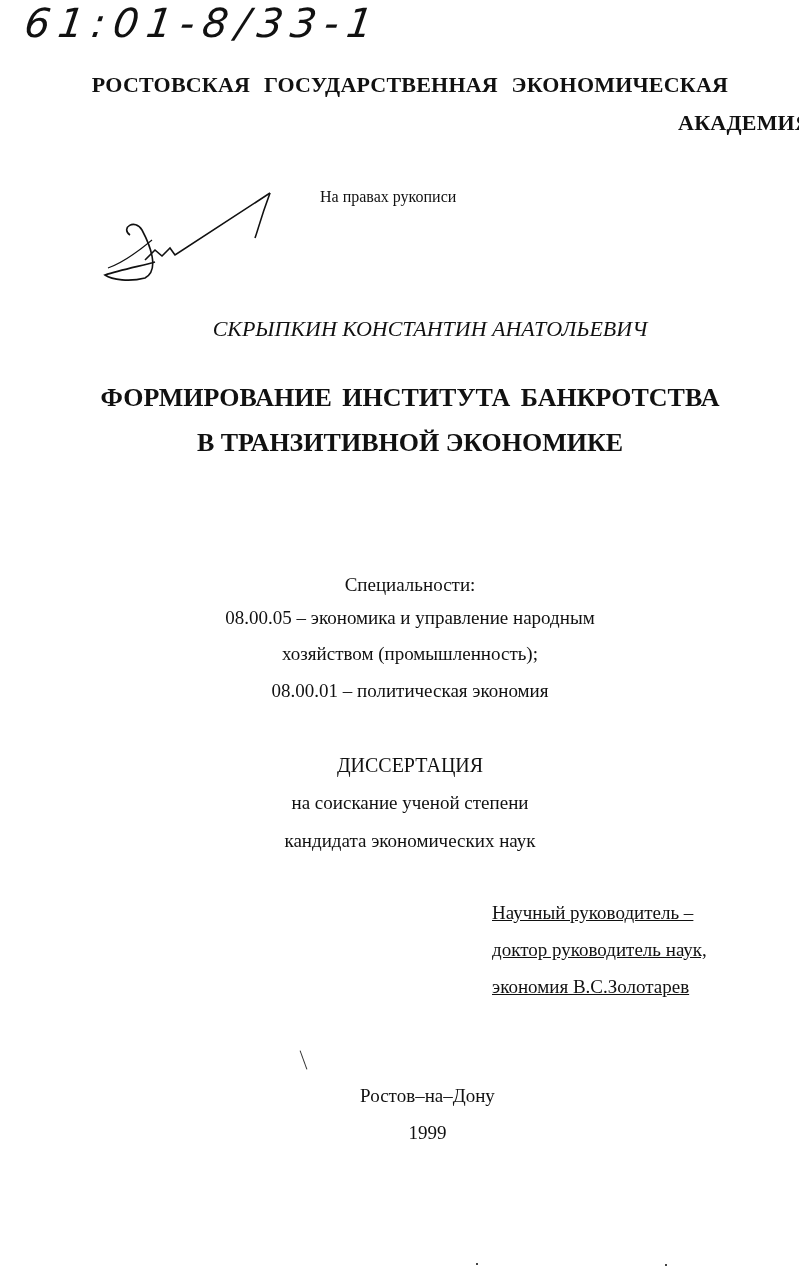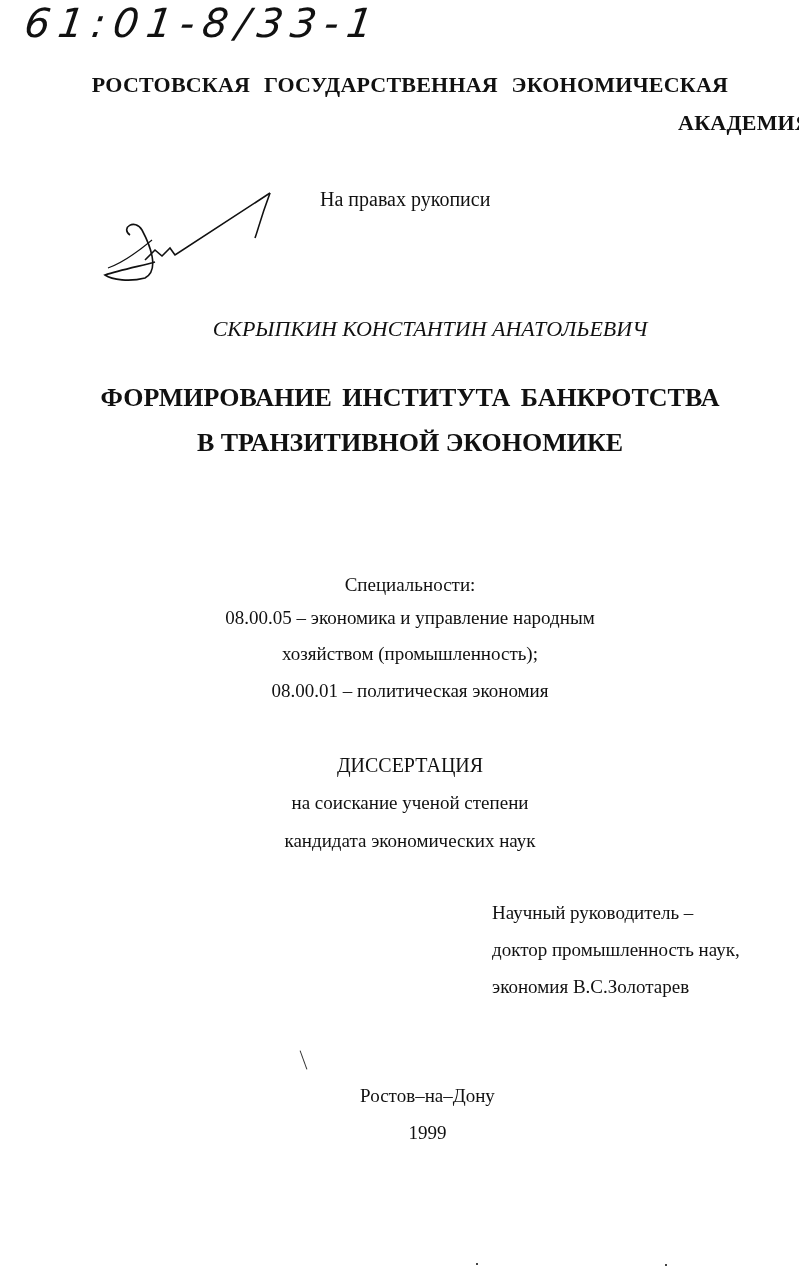--- a/index.html
+++ b/index.html
@@ -10,35 +10,35 @@
     .abs { position: absolute; }
     .handwritten {
       left: 25px; top: 0px; font-family: "DejaVu Sans", sans-serif;
       font-style: italic; font-size: 40px; letter-spacing: 8px; color: #111;
       transform: skewX(-8deg); font-weight: normal;
     }
     .center { left: 12px; width: 799px; text-align: right; }
     .inst { font-weight: bold; font-size: 22px; letter-spacing: 0.2px; }
     .inst1 { top: 72px; left: 0; width: 820px; text-align: center; word-spacing: 8px; }
     .inst2 { top: 110px; }
-    .rights { left: 320px; top: 188px; font-size: 20px; }
+    .rights { left: 320px; top: 188px; font-size: 16px; }
     .signature { left: 100px; top: 190px; }
     .author { top: 316px; font-style: italic; font-size: 22px; left: 0; width: 860px; text-align:center; }
     .title { font-weight: bold; font-size: 26px; }
     .title1 { top: 383px; left: 0; width: 820px; text-align:center; word-spacing: 4px; }
     .title2 { top: 428px; left: 0; width: 820px; text-align:center; }
     .line { font-size: 19px; }
     .spec-head { top: 574px; left: 0; width: 820px; text-align:center; }
     .spec1 { top: 607px; left: 0; width: 820px; text-align:center; }
     .spec2 { top: 643px; left: 0; width: 820px; text-align:center; }
     .spec3 { top: 680px; left: 0; width: 820px; text-align:center; }
     .diss { top: 754px; left: 0; width: 820px; text-align:center; font-size: 20px; }
     .diss2 { top: 792px; left: 0; width: 820px; text-align:center; }
     .diss3 { top: 830px; left: 0; width: 820px; text-align:center; }
-    .adv { left: 492px; font-size: 19px; }
+    .adv { left: 492px; font-size: 19px; text-decoration: underline; }
     .adv1 { top: 902px; }
     .adv2 { top: 939px; }
     .adv3 { top: 976px; }
     .city { top: 1085px; left: 0; width: 855px; text-align: center; font-size: 19px; }
     .year { top: 1122px; left: 0; width: 855px; text-align: center; font-size: 19px; }
     .mark { left: 303px; top: 1050px; width: 1px; height: 20px; background: #333; transform: rotate(-20deg); }
     .speck { width: 2px; height: 2px; background: #444; }
   </style>
 </head>
 <body>
@@ -66,21 +66,21 @@
 <div class="abs line spec-head">Специальности:</div>
 <div class="abs line spec1">08.00.05 – экономика и управление народным</div>
 <div class="abs line spec2">хозяйством (промышленность);</div>
 <div class="abs line spec3">08.00.01 – политическая экономия</div>
 
 <div class="abs diss">ДИССЕРТАЦИЯ</div>
 <div class="abs line diss2">на соискание ученой степени</div>
 <div class="abs line diss3">кандидата экономических наук</div>
 
 <div class="abs adv adv1">Научный руководитель –</div>
-<div class="abs adv adv2">доктор промышленность наук,</div>
+<div class="abs adv adv2">доктор руководитель наук,</div>
 <div class="abs adv adv3">экономия В.С.Золотарев</div>
 
 <div class="abs mark"></div>
 
 <div class="abs city">Ростов–на–Дону</div>
 <div class="abs year">1999</div>
 
 <div class="abs speck" style="left:476px; top:1263px;"></div>
 <div class="abs speck" style="left:665px; top:1264px;"></div>
 

